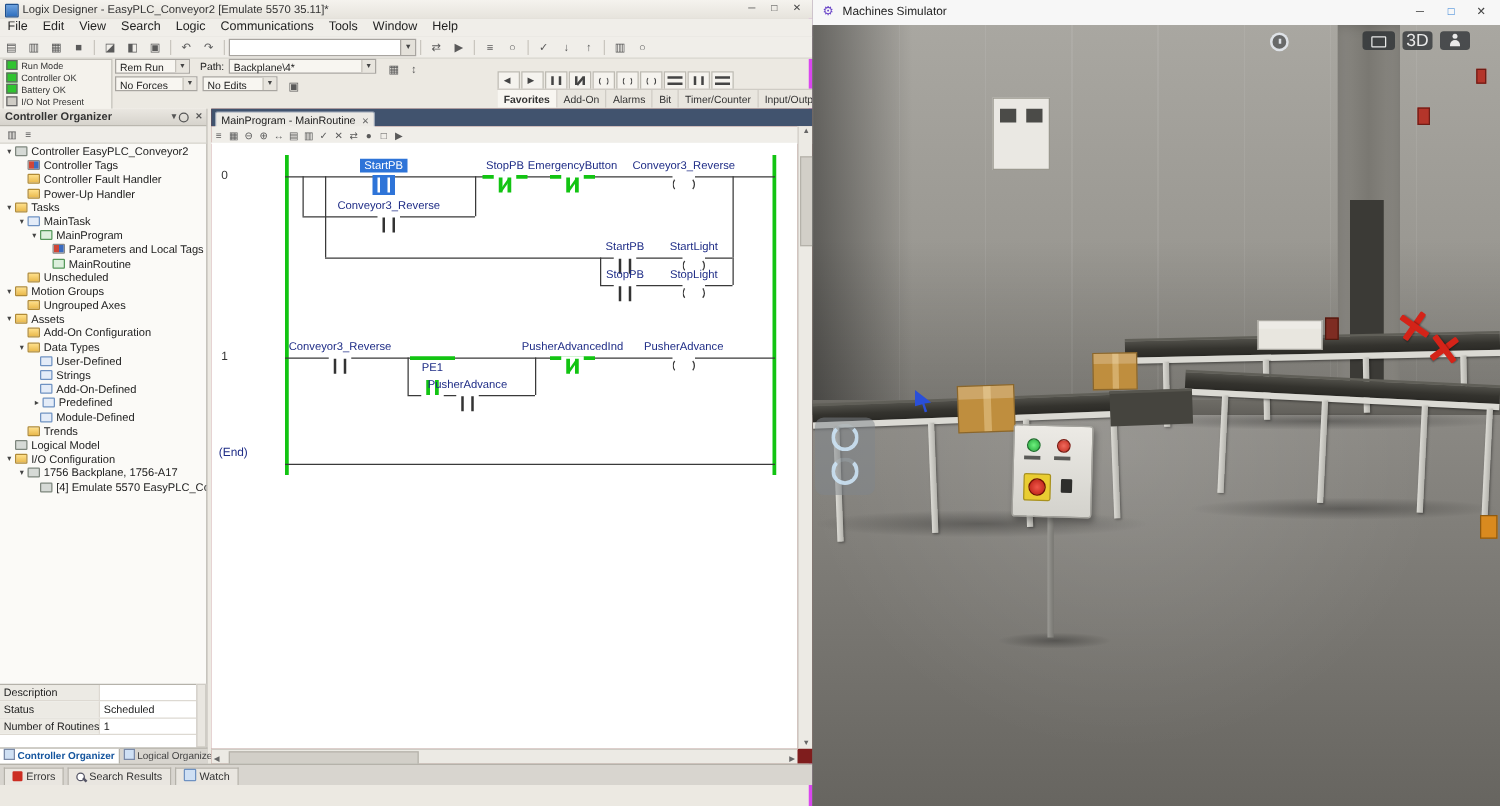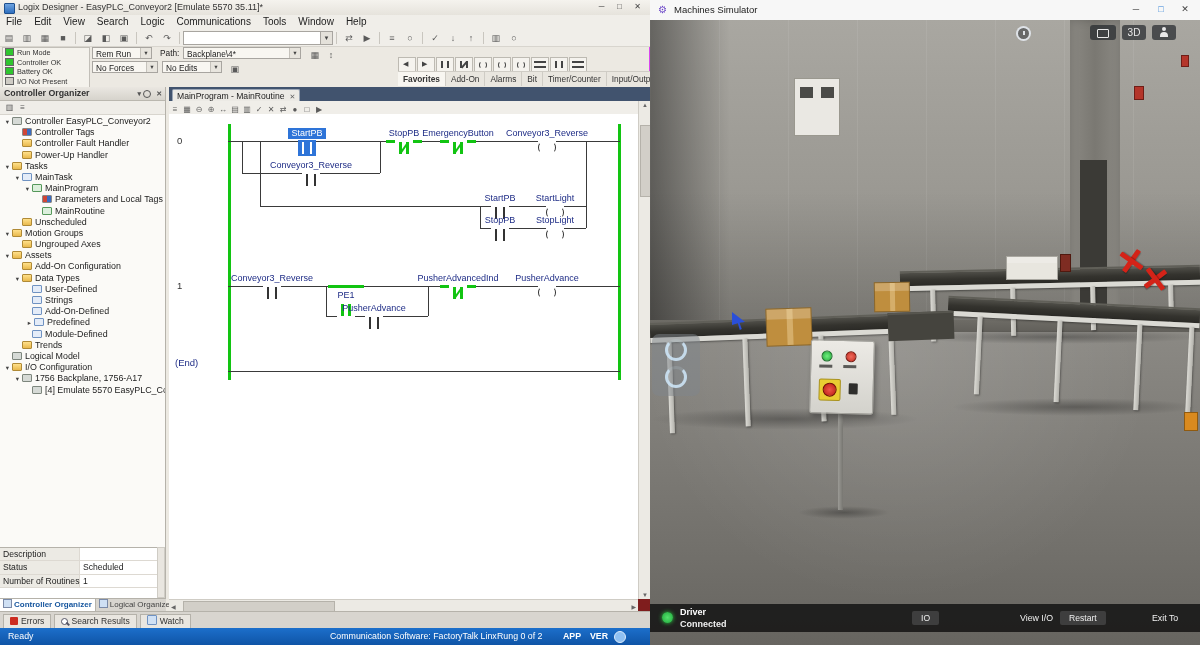--- a/index.html
+++ b/index.html
@@ -1,19 +1,19 @@
 <!DOCTYPE html>
 <html><head>
 <meta charset="utf-8">
 <style>
   html,body{margin:0;padding:0}
   body{width:1200px;height:645px;position:relative;overflow:hidden;background:#111;
        font-family:"Liberation Sans",sans-serif}
   
-  #logix{position:absolute;left:0;top:0;width:650px;height:645px;background:#ece9e2;border-right:1px solid #d946ef;box-sizing:border-box}
+  #logix{position:absolute;left:0;top:0;width:650px;height:645px;background:#ece9e2;border-right:3px solid #d946ef;box-sizing:border-box}
   .ltitle{position:absolute;left:0;top:0;width:650px;height:15px;background:linear-gradient(#f5f3ee,#e6e3dc);border-bottom:1px solid #c9c6bf;font-size:9px;color:#333;line-height:15px}
   .appico{position:absolute;left:4px;top:3px;width:9px;height:9px;background:linear-gradient(#6ea3e0,#2f6fbe);border:1px solid #1d4f8e;border-radius:1px}
   .ltitle .t{position:absolute;left:18px;white-space:nowrap}
   .wbtn{position:absolute;top:1px;width:17px;height:12px;text-align:center;font-size:8px;color:#444;line-height:12px}
   .wbtn.min::before{content:"─"} .wbtn.max::before{content:"□"} .wbtn.cls::before{content:"✕"}
   .lmenu{position:absolute;left:0;top:15px;width:650px;height:14px;background:#f0eee9;border-bottom:1px solid #d8d5ce;font-size:10px;color:#222;line-height:14px}
   .lmenu span{padding:0 6px;display:inline-block}
   .ltb1{position:absolute;left:0;top:29px;width:650px;height:17px;background:#f0eee9;border-bottom:1px solid #d8d5ce}
   .tbi{display:inline-block;width:14px;height:13px;margin:2px 1px 0 1px;text-align:center;font-size:9px;line-height:13px;color:#5a5a5a;border:1px solid transparent;border-radius:2px;vertical-align:top}
   .tsep{display:inline-block;width:1px;height:12px;background:#c9c6bf;margin:3px 3px 0 3px;vertical-align:top}
@@ -160,21 +160,21 @@
   .redx::before,.redx::after{content:"";position:absolute;left:11px;top:0;width:5px;height:26px;background:#d42318;border-radius:1px;box-shadow:1px 1px 1px rgba(0,0,0,.25)}
   .redx::before{transform:rotate(45deg)} .redx::after{transform:rotate(-45deg)}
   .tele{position:absolute;left:2px;top:314px;width:48px;height:62px;background:rgba(128,134,140,.5);border-radius:7px;z-index:5}
   .spin{width:22px;height:22px;border:3px solid rgba(205,228,246,.9);border-top-color:rgba(205,228,246,.15);border-radius:50%;margin:5px auto 2px auto;box-sizing:border-box}
   .cursor{position:absolute;left:82px;top:292px;width:13px;height:18px;background:#2a4fd8;z-index:9;
           clip-path:polygon(0 0,100% 55%,58% 60%,75% 95%,60% 100%,45% 63%,0 72%);filter:drop-shadow(0 0 1px #fff)}
   .opiece{position:absolute;left:534px;top:392px;width:12px;height:17px;background:#d98a1f;border:1px solid #8f5a10;z-index:4}
   .ovl{position:absolute;z-index:10;background:rgba(38,41,46,.72);color:#e9e9e9;border-radius:3px;text-align:center}
   .clock{left:366px;top:6px;width:15px;height:15px;border-radius:50%;border:2px solid rgba(235,240,245,.9);background:rgba(40,44,50,.5);box-sizing:border-box}
   .clock::before{content:"";position:absolute;left:5px;top:2.5px;width:1.5px;height:4px;background:rgba(235,240,245,.9)}
-  .pill{height:15px;font-size:10px;line-height:15px}
+  .pill{height:15px;font-size:14px;line-height:15px}
   .pic-person{position:relative;display:inline-block;width:10px;height:10px;margin-top:2px}
   .pic-person::before{content:"";position:absolute;left:3px;top:0;width:4px;height:4px;border-radius:50%;background:#e9e9e9}
   .pic-person::after{content:"";position:absolute;left:1px;top:5px;width:8px;height:5px;border-radius:4px 4px 0 0;background:#e9e9e9}
   .conn-ic{display:inline-block;width:10px;height:7px;margin-top:4px;border:1px solid #e9e9e9;border-radius:1px}
   .simbar{position:absolute;left:0;top:584px;width:550px;height:28px;background:rgba(16,16,16,.82);z-index:11}
   .drvdot{position:absolute;left:12px;top:8px;width:11px;height:11px;border-radius:50%;background:radial-gradient(#55e06c,#1da83a);box-shadow:0 0 4px #2ecc40}
   .drvtxt{position:absolute;left:30px;top:2px;color:#fff;font-size:9px;font-weight:bold;line-height:12px}
   .drvtxt .sub{display:block;font-weight:bold;color:#f0f0f0}
   .sbtn{position:absolute;height:14px;background:#3e3e3e;border-radius:2px;color:#eee;font-size:8.6px;line-height:14px;padding:0 9px;top:7px}
   .stext{position:absolute;color:#f0f0f0;font-size:8.8px;top:9px}
@@ -345,28 +345,20 @@
       <span class="sarr" style="left:2px;top:3px">◀</span>
       <div class="hthumb"></div>
       <span class="sarr" style="right:2px;top:3px">▶</span>
     </div>
   </div>
 
   <div class="paneltabs">
     <span class="btab"><span class="bi err"></span><span>Errors</span></span><span class="btab"><span class="bi mag"></span><span>Search Results</span></span><span class="btab"><span class="bi watch"></span><span>Watch</span></span>
   </div>
 
-  <div class="statusbar">
-    <span style="left:8px">Ready</span>
-    <span style="left:330px">Communication Software: FactoryTalk Linx</span>
-    <span style="left:497px">Rung 0 of 2</span>
-    <span style="left:563px;font-weight:bold">APP</span>
-    <span style="left:590px;font-weight:bold">VER</span>
-    <span class="sbcirc" style="left:614px"></span>
-  </div>
 </div>
 
 <div id="sim">
   <div class="stitle">
     <span class="gear-ic"></span>
     <span class="t">Machines Simulator</span>
     <span class="swbtn min" style="right:52px"></span>
     <span class="swbtn max" style="right:27px"></span>
     <span class="swbtn cls" style="right:3px"></span>
   </div>
@@ -448,22 +440,14 @@
     </div>
 
     <div class="opiece"></div>
     <div class="cursor"></div>
 
     <div class="ovl clock"></div>
     <div class="ovl pill" style="left:440px;top:5px;width:26px"><span class="conn-ic"></span></div>
     <div class="ovl pill" style="left:472px;top:5px;width:24px">3D</div>
     <div class="ovl pill" style="left:502px;top:5px;width:24px"><span class="pic-person"></span></div>
 
-    <div class="simbar">
-      <span class="drvdot"></span>
-      <span class="drvtxt"><span>Driver</span><span class="sub">Connected</span></span>
-      <span class="sbtn" style="left:262px">IO</span>
-      <span class="stext" style="left:370px">View I/O</span>
-      <span class="sbtn" style="left:410px">Restart</span>
-      <span class="stext" style="left:502px">Exit To</span>
-    </div>
   </div>
 </div>
 
 </body></html>

